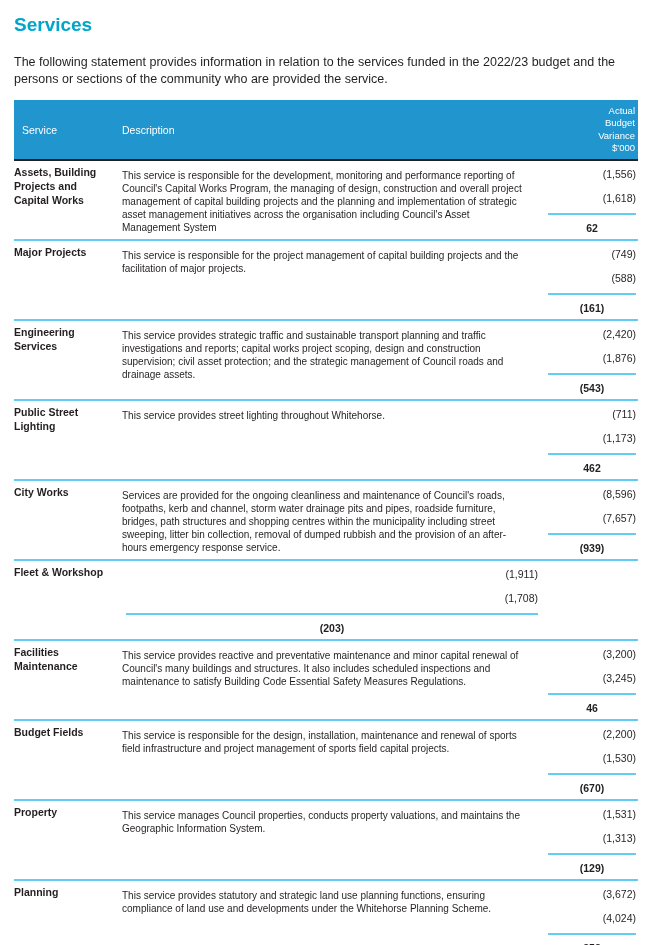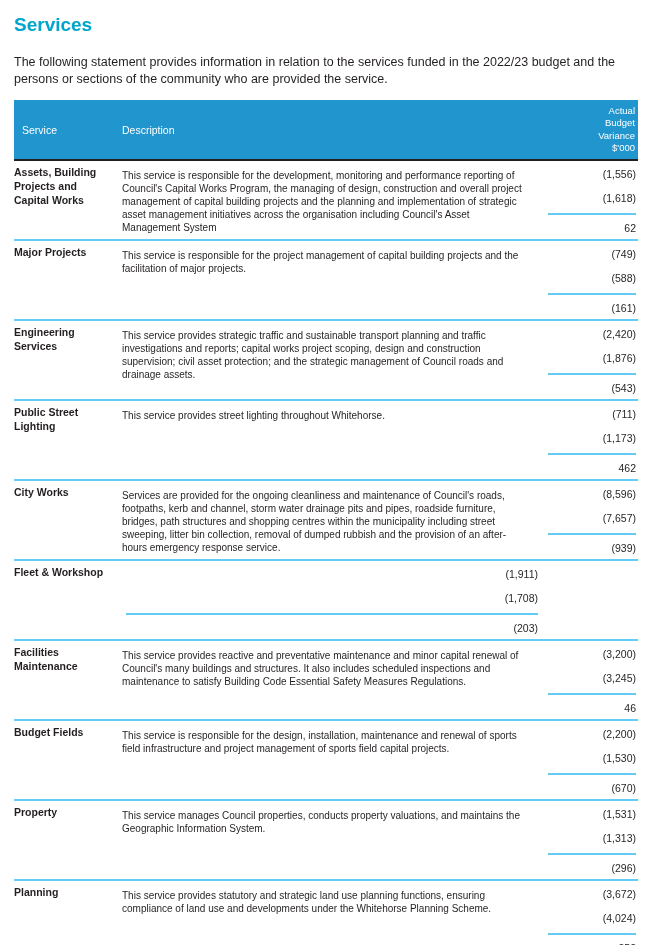--- a/index.html
+++ b/index.html
@@ -52,21 +52,21 @@
     padding:8px 12px 4px 4px;
   }
   .cell-nums {
     text-align:right; font-size:10.5px;
     padding:4px 2px 4px 8px;
   }
   .num { line-height:13px; }
   .num-actual { margin-top:3px; }
   .num-budget { margin-top:11px; }
   .vrule { border-top:2px solid var(--rule-color,#63ccf5); margin:8px 0 7px 0; }
-  .num-variance { font-weight:normal; }
+  .num-variance { font-weight:bold;text-align:center; }
 </style>
 </head>
 <body>
 
 <div class="page">
 
   <div class="page-title">Services</div>
   <p class="intro">The following statement provides information in relation to the services funded in the 2022/23 budget and the persons or sections of the community who are provided the service.</p>
 
   <div class="svc-table">
@@ -169,21 +169,21 @@
       </div>
     </div>
 
     <div class="trow">
       <div class="cell-service">Property</div>
       <div class="cell-desc">This service manages Council properties, conducts property valuations, and maintains the Geographic Information System.</div>
       <div class="cell-nums">
         <div class="num num-actual">(1,531)</div>
         <div class="num num-budget">(1,313)</div>
         <div class="vrule"></div>
-        <div class="num num-variance">(296)</div>
+        <div class="num num-variance">(129)</div>
       </div>
     </div>
 
     <div class="trow">
       <div class="cell-service">Planning</div>
       <div class="cell-desc">This service provides statutory and strategic land use planning functions, ensuring compliance of land use and developments under the Whitehorse Planning Scheme.</div>
       <div class="cell-nums">
         <div class="num num-actual">(3,672)</div>
         <div class="num num-budget">(4,024)</div>
         <div class="vrule"></div>

